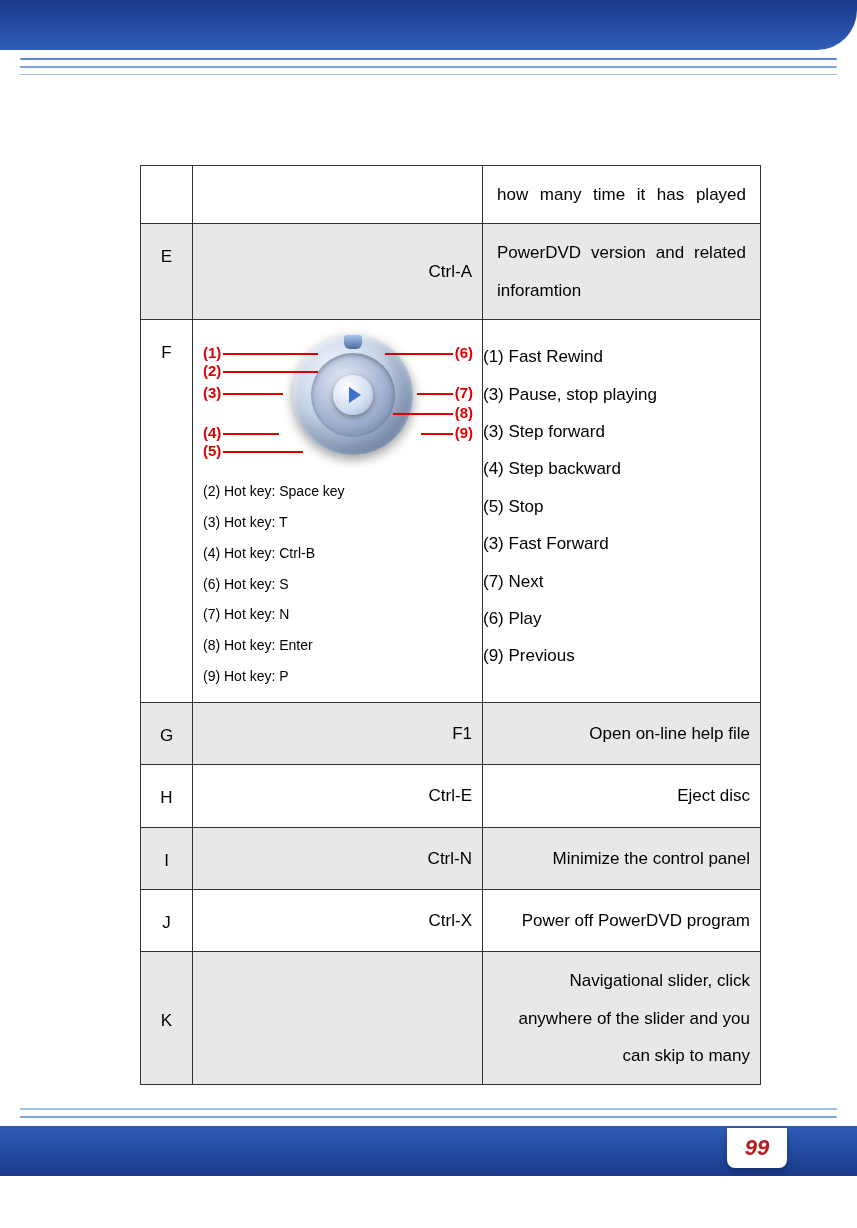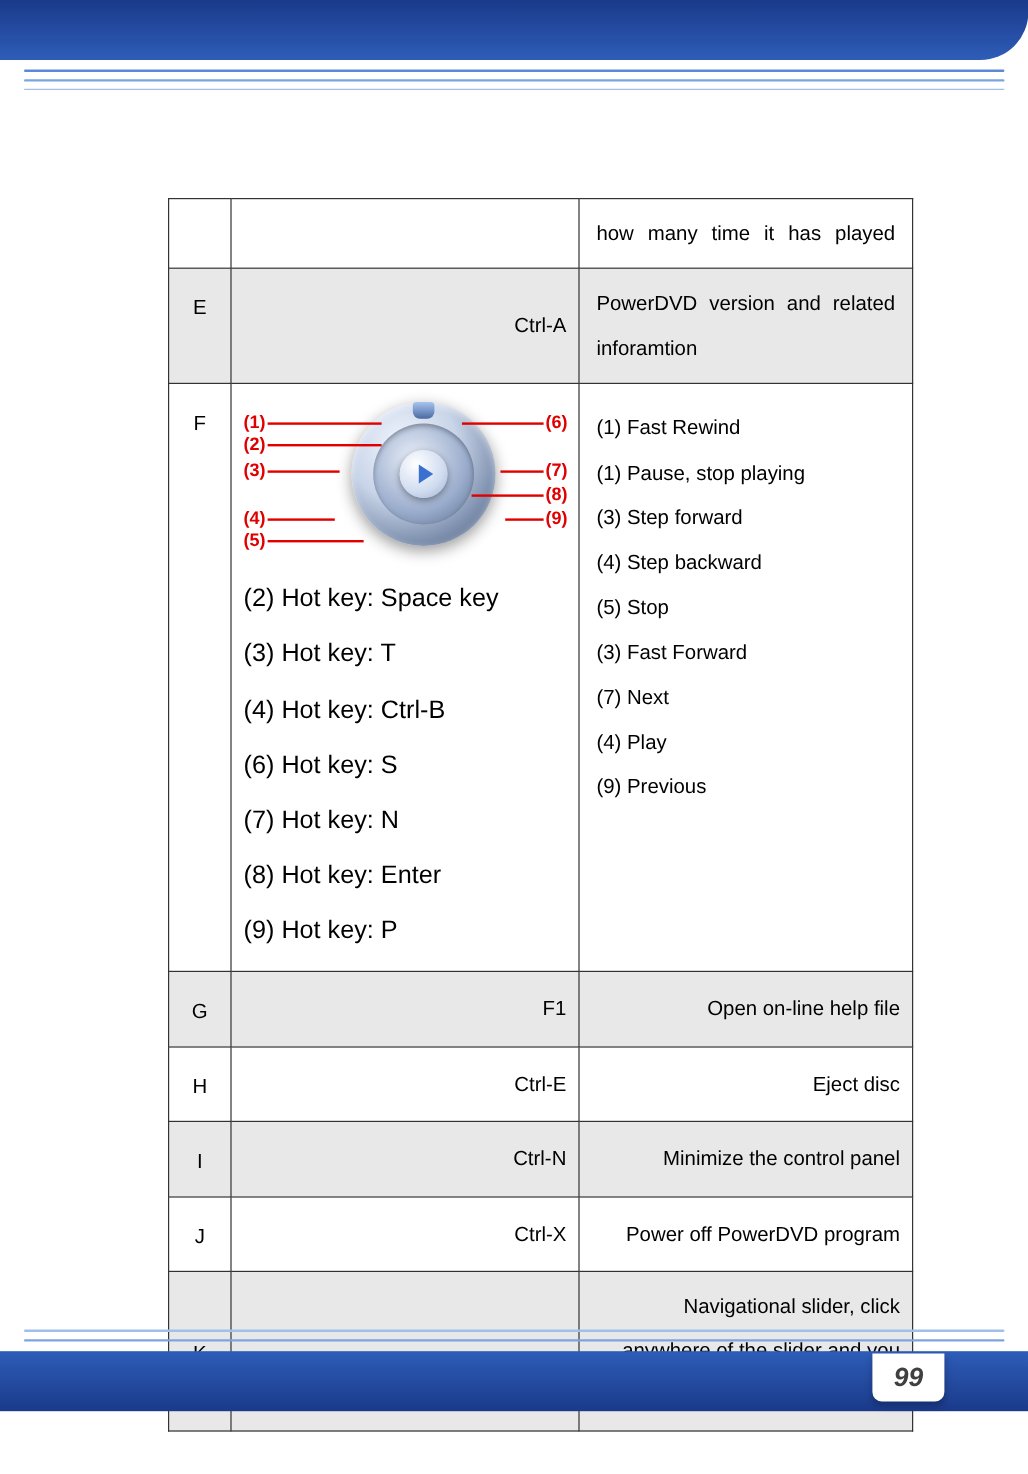--- a/index.html
+++ b/index.html
@@ -50,22 +50,22 @@
     font-size: 17px;
     line-height: 2.2;
     vertical-align: middle;
     text-align: right;
     color: #000;
   }
   table.main td.left-col { text-align: center; vertical-align: top; padding-top:14px; }
   table.main td.desc { text-align: left; padding-left:14px; line-height:2.2; }
   table.main tr.shaded td { background: #e8e8e8; }
   table.main td.imgcell { text-align: left; vertical-align: top; padding:10px 10px; }
-  table.main td.imgcell .hotkeys { line-height:2.2; font-size:21px; }
-  table.main td.fdesc { text-align:left; vertical-align:top; padding:10px 10px 10px 14px; line-height:2.2; font-size:17px; }
+  table.main td.imgcell .hotkeys { line-height:2.2; font-size:14px; }
+  table.main td.fdesc { text-align:left; vertical-align:top; padding:10px 10px 10px 0; line-height:2.2; font-size:17px; }
   table.main td.justify { text-align: justify; text-align-last: justify; padding-left:14px; padding-right:14px; }
 
   
   .wheel-wrap {
     position: relative;
     width: 270px;
     height: 140px;
     margin-bottom: 6px;
   }
   .wheel {
@@ -128,21 +128,21 @@
   }
   .page-num-box {
     position:absolute;
     right:70px;
     bottom:60px;
     width:60px; height:40px;
     background:#fff;
     border-radius:0 0 8px 8px;
     box-shadow: 0 3px 6px rgba(0,0,0,0.25);
     display:flex; align-items:center; justify-content:center;
-    font-size:22px; font-weight:bold; font-style:italic; color:#404040;
+    font-size:22px; font-weight:bold; font-style:italic; color:#b91c1c;
   }
 </style>
 </head>
 <body>
 
 <div class="header-band">
   <div class="top-blue"></div>
   <div class="line"></div>
   <div class="line l2"></div>
   <div class="line l3"></div>
@@ -196,27 +196,27 @@
           <div>(4) Hot key: Ctrl-B</div>
           <div>(6) Hot key: S</div>
           <div>(7) Hot key: N</div>
           <div>(8) Hot key: Enter</div>
           <div>(9) Hot key: P</div>
         </div>
       </td>
       <td class="fdesc">
         <div style="height:8px;"></div>
         <div>(1) Fast Rewind</div>
-        <div>(1) Pause, stop playing</div>
+        <div>(3) Pause, stop playing</div>
         <div>(3) Step forward</div>
         <div>(4) Step backward</div>
         <div>(5) Stop</div>
         <div>(3) Fast Forward</div>
         <div>(7) Next</div>
-        <div>(4) Play</div>
+        <div>(6) Play</div>
         <div>(9) Previous</div>
       </td>
     </tr>
 
     <tr class="shaded">
       <td class="left-col">G</td>
       <td>F1</td>
       <td>Open on-line help file</td>
     </tr>
 

